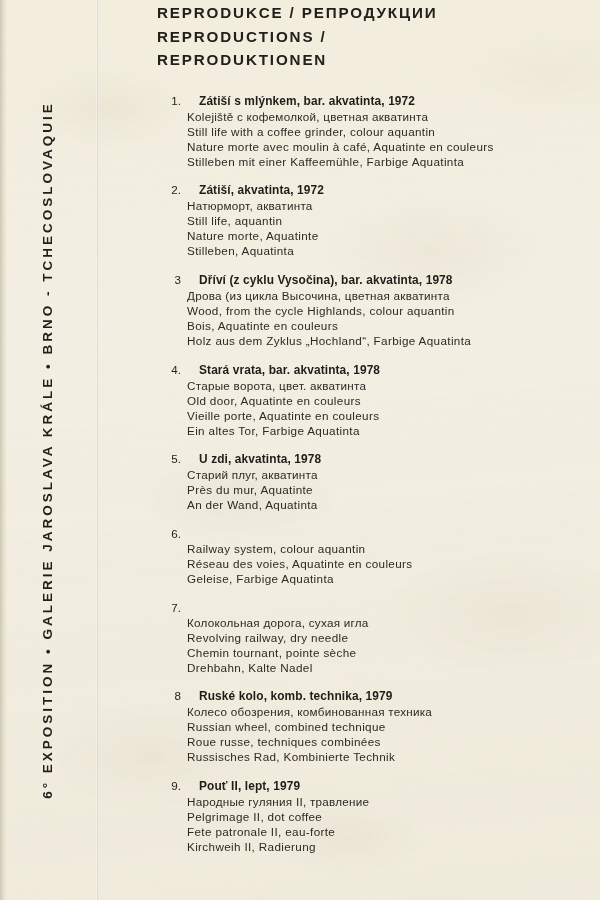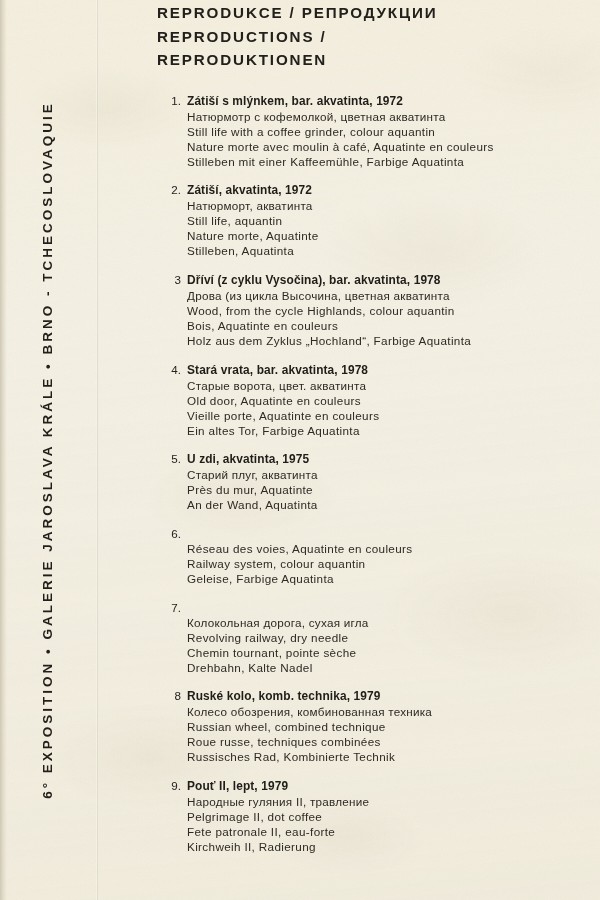--- a/index.html
+++ b/index.html
@@ -111,21 +111,21 @@
   .entry-num {
     width: 24px;
     flex: 0 0 24px;
     text-align: right;
     font-size: 11.6px;
     font-weight: normal;
     color: #26221e;
     letter-spacing: .1px;
   }
   .entry-title {
-    margin-left: 6px;
+    margin-left: 18px;
     font-size: 11.9px;
     font-weight: bold;
     letter-spacing: .12px;
     color: #201d19;
     white-space: nowrap;
   }
   .entry-lines {
     margin-left: 30px;
     margin-top: 1px;
   }
@@ -171,21 +171,21 @@
       <div>REPRODUKTIONEN</div>
     </div>
 
     <div id="catalog">
         <div class="entry">
           <div class="entry-title-row">
             <div class="entry-num">1.</div>
             <div class="entry-title">Zátiší s mlýnkem, bar. akvatinta, 1972</div>
           </div>
           <div class="entry-lines">
-            <div class="entry-line cyr">Натюрмотр с кофемолкой, цветная акватинта</div>
+            <div class="entry-line cyr">Kolejiště с кофемолкой, цветная акватинта</div>
             <div class="entry-line">Still life with a coffee grinder, colour aquantin</div>
             <div class="entry-line">Nature morte avec moulin à café, Aquatinte en couleurs</div>
             <div class="entry-line">Stilleben mit einer Kaffeemühle, Farbige Aquatinta</div>
           </div>
         </div>
         <div class="entry">
           <div class="entry-title-row">
             <div class="entry-num">2.</div>
             <div class="entry-title">Zátiší, akvatinta, 1972</div>
           </div>
@@ -216,35 +216,35 @@
           <div class="entry-lines">
             <div class="entry-line cyr">Старые ворота, цвет. акватинта</div>
             <div class="entry-line">Old door, Aquatinte en couleurs</div>
             <div class="entry-line">Vieille porte, Aquatinte en couleurs</div>
             <div class="entry-line">Ein altes Tor, Farbige Aquatinta</div>
           </div>
         </div>
         <div class="entry">
           <div class="entry-title-row">
             <div class="entry-num">5.</div>
-            <div class="entry-title">U zdi, akvatinta, 1975</div>
+            <div class="entry-title">U zdi, akvatinta, 1978</div>
           </div>
           <div class="entry-lines">
             <div class="entry-line cyr">Старий плуг, акватинта</div>
             <div class="entry-line">Près du mur, Aquatinte</div>
             <div class="entry-line">An der Wand, Aquatinta</div>
           </div>
         </div>
         <div class="entry">
           <div class="entry-title-row">
             <div class="entry-num">6.</div>
           </div>
           <div class="entry-lines">
+            <div class="entry-line">Railway system, colour aquantin</div>
             <div class="entry-line">Réseau des voies, Aquatinte en couleurs</div>
-            <div class="entry-line">Railway system, colour aquantin</div>
             <div class="entry-line">Geleise, Farbige Aquatinta</div>
           </div>
         </div>
         <div class="entry">
           <div class="entry-title-row">
             <div class="entry-num">7.</div>
           </div>
           <div class="entry-lines">
             <div class="entry-line cyr">Колокольная дорога, сухая игла</div>
             <div class="entry-line">Revolving railway, dry needle</div>

